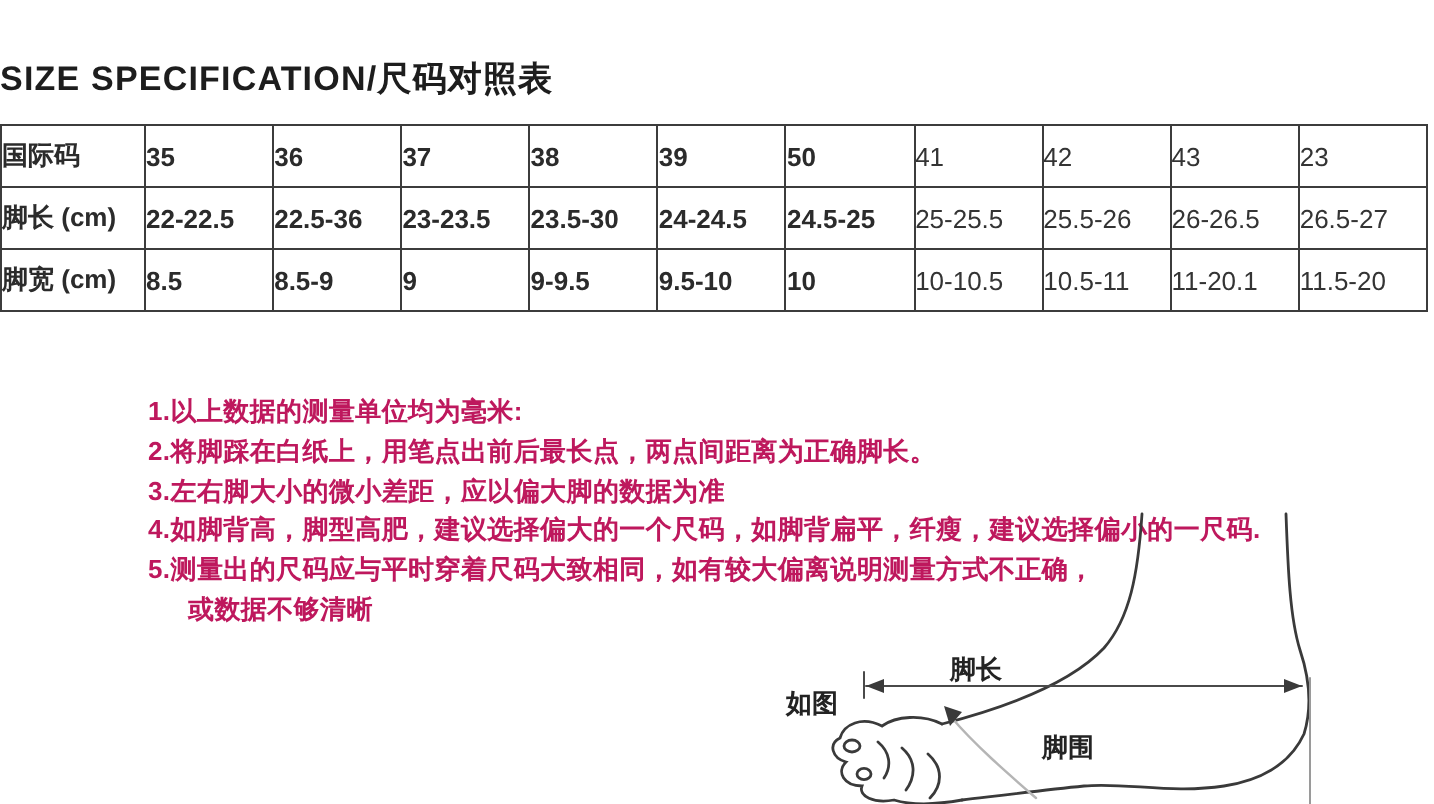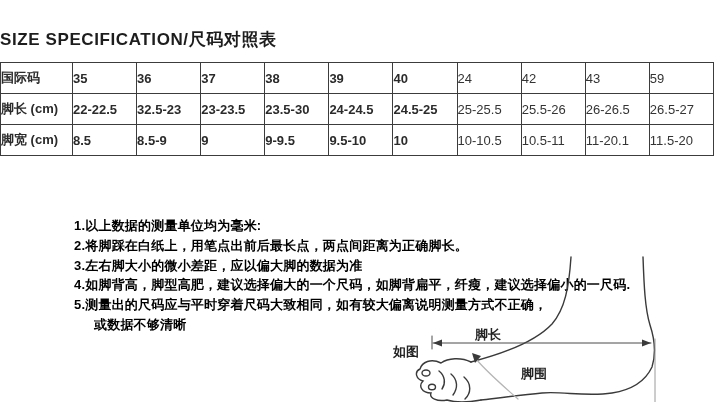--- a/index.html
+++ b/index.html
@@ -18,22 +18,22 @@
   }
   .size-table td,.size-table th{
     border:1px solid #3c3c3c;height:30px;text-align:left;vertical-align:middle;
     font-size:13px;color:#2b2b2b;padding:0;white-space:nowrap;overflow:hidden;
   }
   .size-table th{font-weight:700;}
   .size-table td.b{font-weight:700;margin-left:40px;}
   .size-table td.n{font-weight:400;color:#343434;}
   .notes{
     position:absolute;left:74px;top:196px;width:560px;
-    font-size:13px;font-weight:700;line-height:19.8px;color:#000000;
-    letter-spacing:.2px;white-space:nowrap;margin-top:20px;
+    font-size:13px;font-weight:700;line-height:19.8px;color:#be185d;
+    letter-spacing:.2px;white-space:nowrap;
   }
   .notes .cont{padding-left:20px;}
   .foot-svg{position:absolute;left:385px;top:245px;}
   .foot-svg path,.foot-svg line,.foot-svg ellipse{fill:none;stroke:#3a3a3a;stroke-width:1.4;stroke-linecap:round;}
   .foot-svg .thin{stroke:#4a4a4a;stroke-width:1;}
   .foot-svg .light{stroke:#b5b5b5;stroke-width:1.2;}
   .foot-svg .arrow{fill:#3a3a3a;stroke:none;}
   .foot-svg text{fill:#232323;font-size:13px;font-weight:700;stroke:none;
     font-family:"Liberation Sans","DejaVu Sans",sans-serif;}
 </style>
@@ -57,30 +57,30 @@
       <col>
   </colgroup>
   <tbody>
     <tr>
       <th>国际码</th>
       <td class="b">35</td>
       <td class="b">36</td>
       <td class="b">37</td>
       <td class="b">38</td>
       <td class="b">39</td>
-      <td class="b">40</td>
-      <td class="n">24</td>
+      <td class="b">50</td>
+      <td class="n">41</td>
       <td class="n">42</td>
       <td class="n">43</td>
-      <td class="n">59</td>
+      <td class="n">23</td>
     </tr>
     <tr>
       <th>脚长 (cm)</th>
       <td class="b">22-22.5</td>
-      <td class="b">32.5-23</td>
+      <td class="b">22.5-36</td>
       <td class="b">23-23.5</td>
       <td class="b">23.5-30</td>
       <td class="b">24-24.5</td>
       <td class="b">24.5-25</td>
       <td class="n">25-25.5</td>
       <td class="n">25.5-26</td>
       <td class="n">26-26.5</td>
       <td class="n">26.5-27</td>
     </tr>
     <tr>

